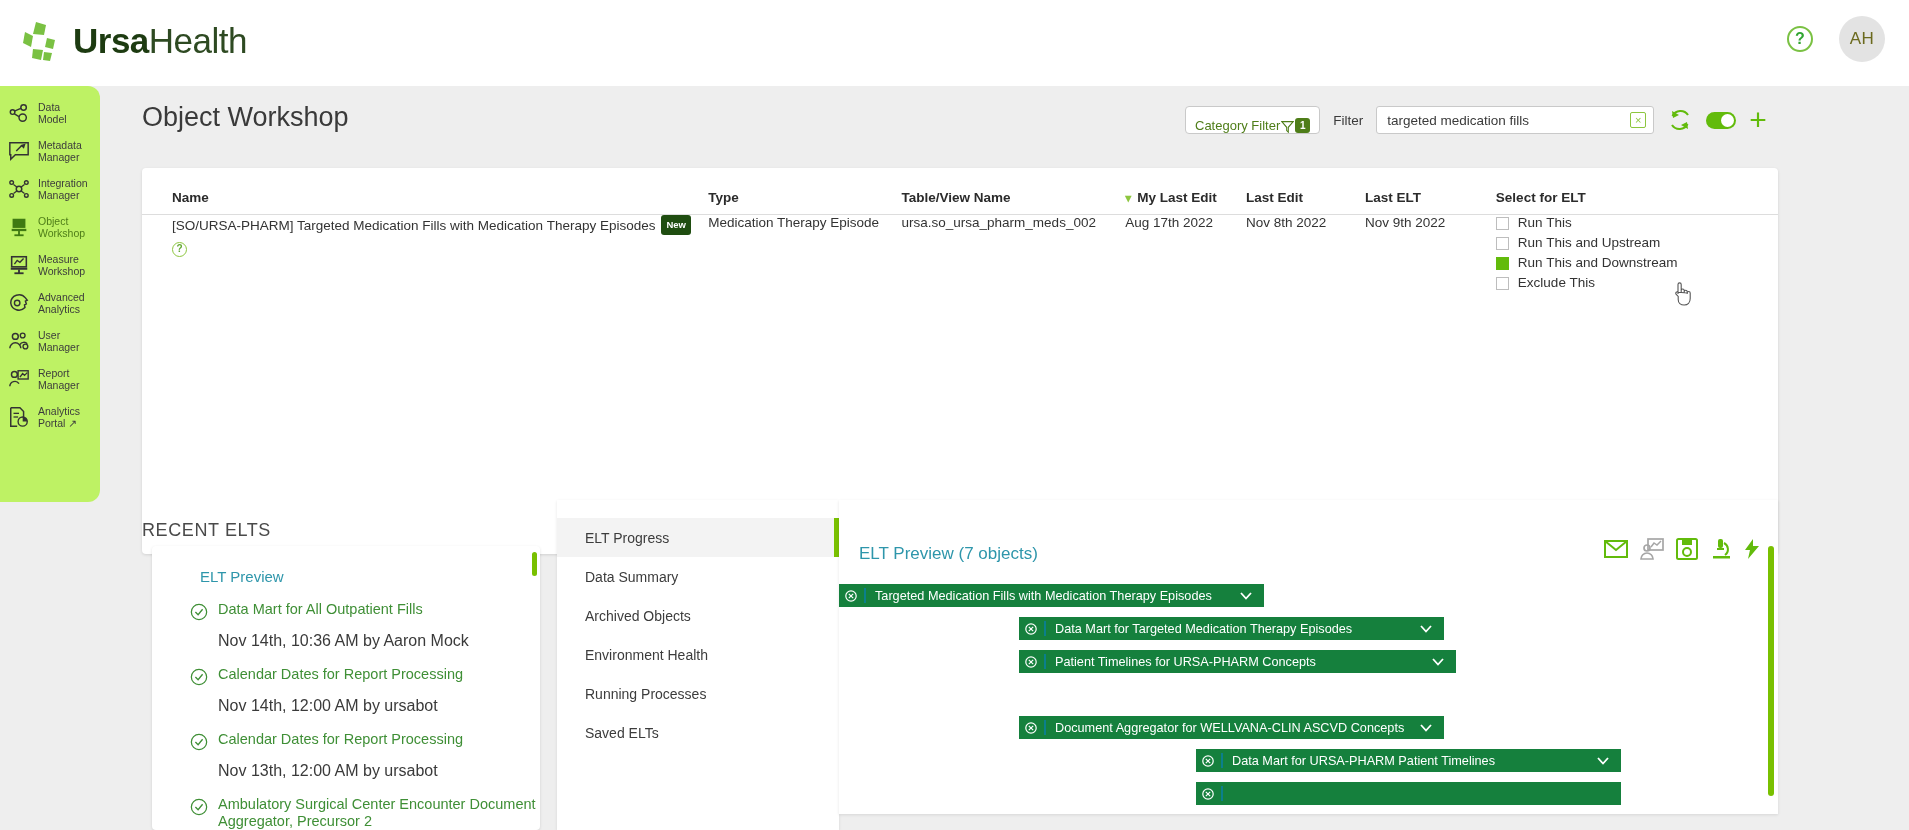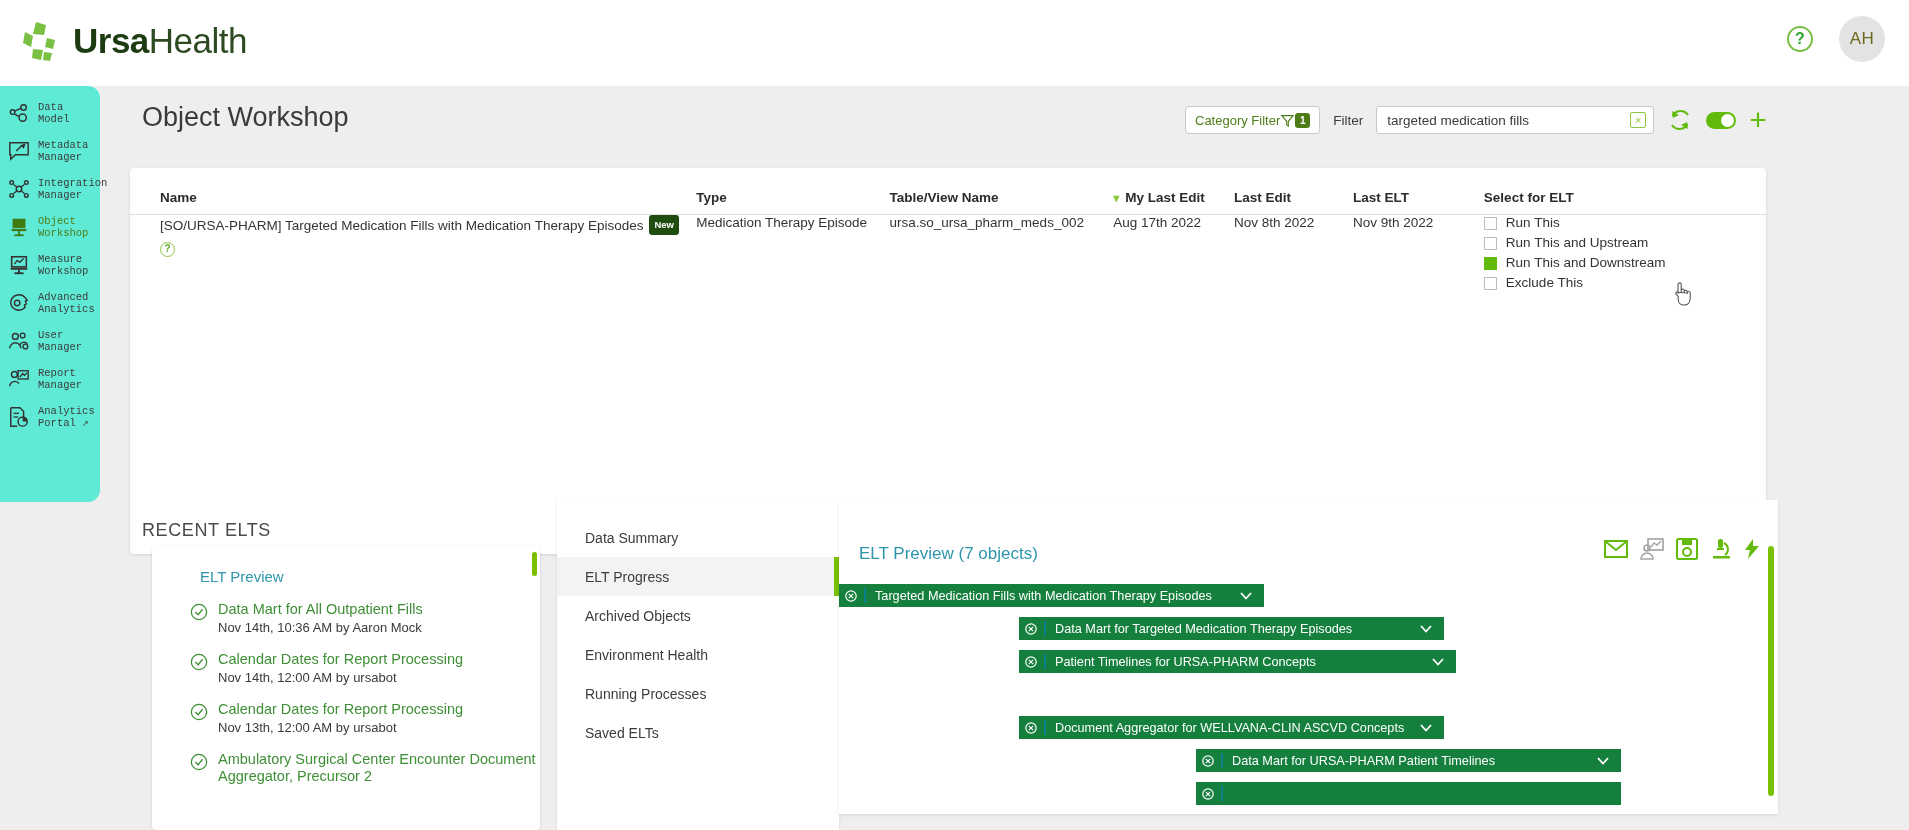--- a/index.html
+++ b/index.html
@@ -37,24 +37,23 @@
   .avatar {
     width: 46px; height: 46px; border-radius: 50%;
     background: #e3e3e3; color: #6b6a1e;
     font-size: 17px; line-height: 46px; text-align: center;
     letter-spacing: 0.5px; cursor: pointer;
   }
 
   
   .sidenav {
     position: absolute; left: 0; top: 86px; width: 100px; height: 416px;
-    background: #5eead4;
+    background: #bef264;
     border-top-right-radius: 12px; border-bottom-right-radius: 12px;
     padding-top: 8px;
-    font-family: Liberation Mono, monospace;
   }
   .nav-item {
     display: flex; align-items: center; gap: 8px;
     height: 38px; padding-left: 8px; cursor: pointer;
   }
   .nav-ico { width: 22px; height: 22px; flex: 0 0 22px; }
   .nav-label {
     font-size: 10.5px; line-height: 12.5px; color: #3c3c3c;
     white-space: pre-line;
   }
@@ -63,21 +62,21 @@
   
   .page-title {
     position: absolute; left: 142px; top: 102px;
     font-size: 27px; color: #3a3a3a; font-weight: normal;
   }
   .filterbar {
     position: absolute; left: 1185px; top: 106px;
     display: flex; align-items: center; gap: 13px;
   }
   .catfilter {
-    display: flex; align-items: center; gap: 1px;
+    display: flex; align-items: flex-end; gap: 1px;
     height: 28px; padding: 0 9px;
     border: 1px solid #c9c9c9; border-radius: 4px; background: #fff;
     font-size: 13px; color: #4e7d18; cursor: pointer;
   }
   .funnel { width: 13px; height: 13px; }
   .badge-1 {
     background: #4e7d18; color: #fff; font-size: 10px; font-weight: bold;
     width: 15px; height: 15px; line-height: 15px; text-align: center; border-radius: 3px;
   }
   .filter-label { font-size: 13.5px; color: #3a3a3a; }
@@ -103,21 +102,21 @@
   .toggle-pill::after {
     content: ''; position: absolute; right: 2px; top: 2px;
     width: 13px; height: 13px; border-radius: 50%; background: #fff;
   }
   .plus {
     color: #62bb0b; font-size: 30px; line-height: 22px; cursor: pointer; font-weight: 300;
   }
 
   
   .card {
-    position: absolute; left: 130px; top: 168px;
+    position: absolute; left: 142px; top: 168px;
     width: 1636px; height: 386px;
     background: #fff; border-radius: 4px;
     box-shadow: 0 1px 3px rgba(0,0,0,0.12);
   }
   .tbl { width: 100%; border-collapse: collapse; table-layout: fixed; }
   .tbl th {
     text-align: left; font-size: 13.5px; color: #2b2b2b; font-weight: bold;
     padding: 22px 0 9px 0; border-bottom: 1px solid #dddddd;
     cursor: pointer;
   }
@@ -174,21 +173,21 @@
     border-radius: 3px; background: #79c000; cursor: pointer;
   }
   .recent-title {
     margin: 22px 0 0 48px; font-size: 15px; color: #2e96ab; cursor: pointer;
   }
   .recent-row {
     display: flex; gap: 10px; margin: 16px 0 0 38px;
   }
   .chk-circle { width: 18px; height: 18px; flex: 0 0 18px; margin-top: 2px; }
   .recent-name { font-size: 14.5px; color: #3f8f36; cursor: pointer; line-height: 17px; }
-  .recent-meta { font-size: 13px; color: #3a3a3a; margin-top: 2px; }
+  .recent-meta { font-size: 16px; color: #3a3a3a; margin-top: 14px; }
 
   
   .tabs-card {
     position: absolute; left: 557px; top: 500px;
     width: 282px; height: 330px; background: #fff;
     box-shadow: 0 1px 3px rgba(0,0,0,0.10);
   }
   .tab-item {
     height: 39px; display: flex; align-items: center;
     padding-left: 28px; font-size: 14px; color: #3c3c3c;
@@ -471,25 +470,25 @@
       <circle cx="10" cy="10" r="8.5" fill="none" stroke="#3f8f36" stroke-width="1.4"></circle>
       <polyline points="6,10 9,13 14,7" fill="none" stroke="#3f8f36" stroke-width="1.5"></polyline>
     </svg>
     <div>
       <div class="recent-name">Ambulatory Surgical Center Encounter Document Aggregator, Precursor 2</div>
     </div>
   </div>
 </div>
 
 <div class="tabs-card">
+  <div class="tab-item active">
+      <span>ELT Progress</span>
+    </div>
   <div class="tab-item">
       <span>Data Summary</span>
-    </div>
-  <div class="tab-item active">
-      <span>ELT Progress</span>
     </div>
   <div class="tab-item">
       <span>Archived Objects</span>
     </div>
   <div class="tab-item">
       <span>Environment Health</span>
     </div>
   <div class="tab-item">
       <span>Running Processes</span>
     </div>

